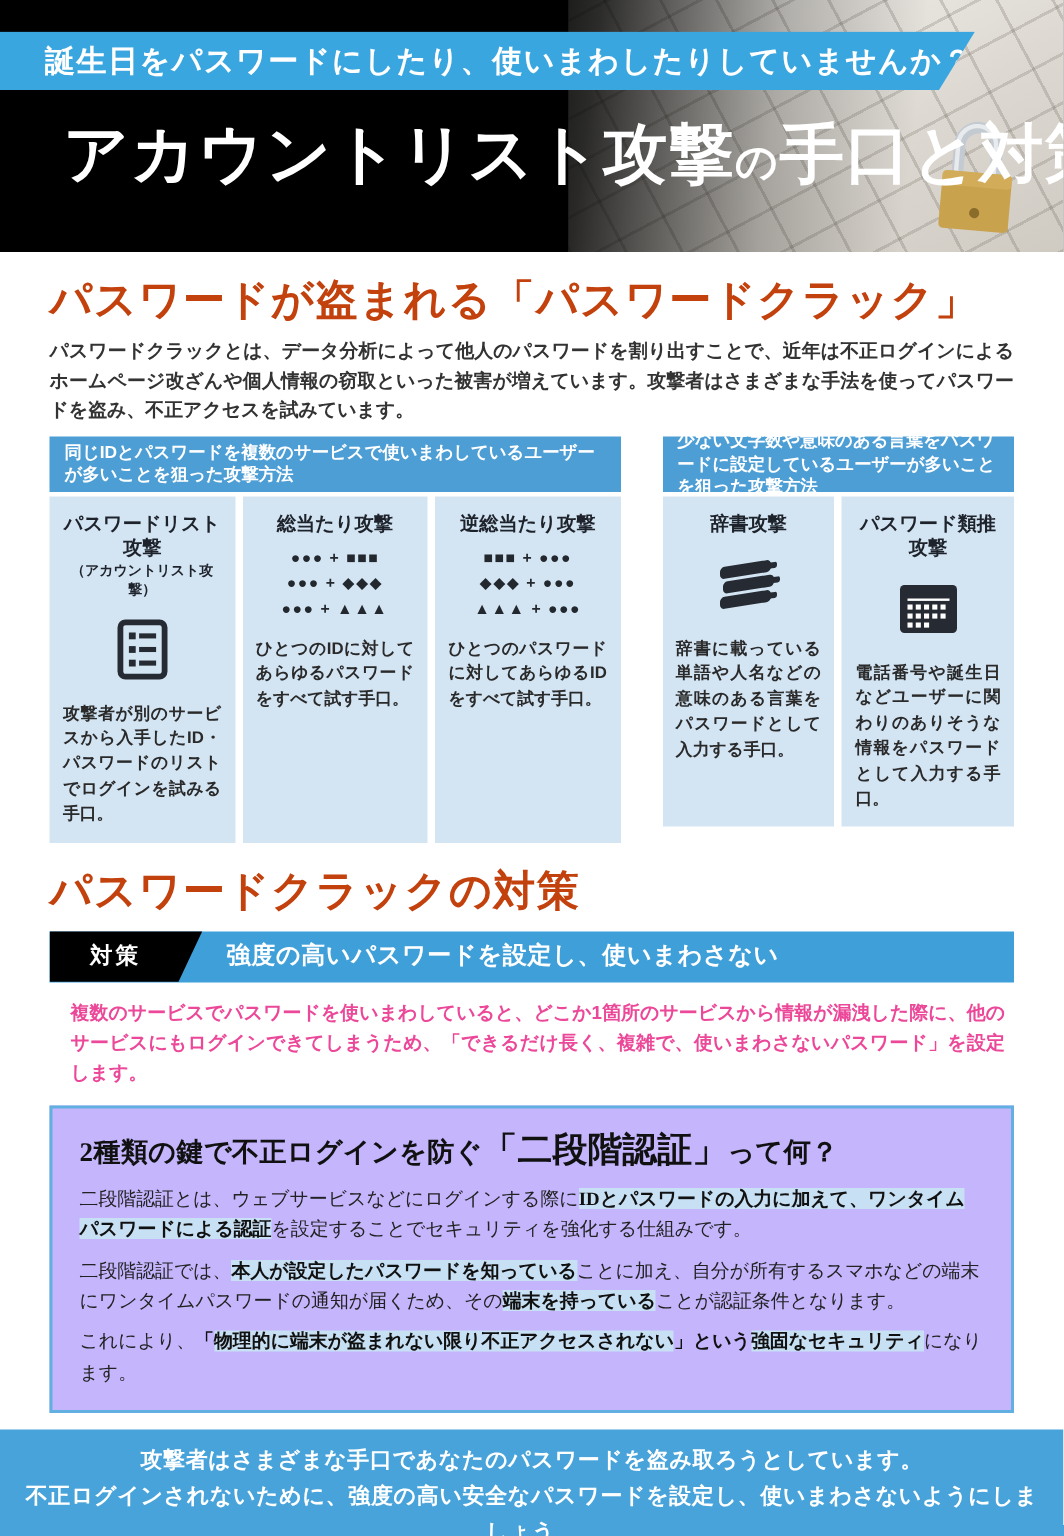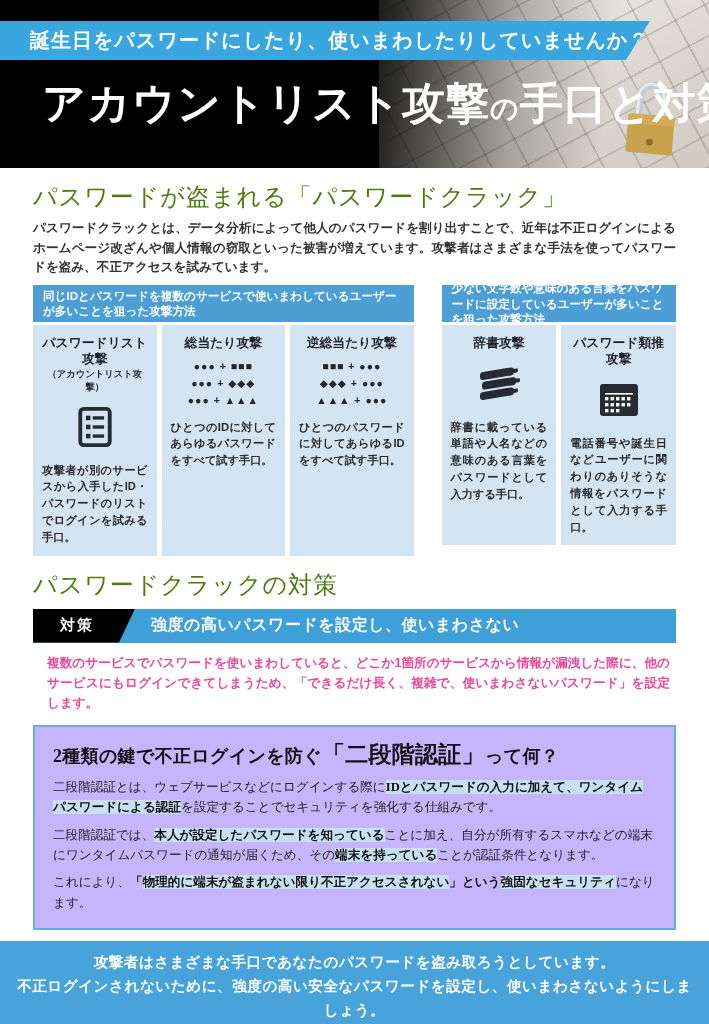--- a/index.html
+++ b/index.html
@@ -32,21 +32,21 @@
     clip-path:polygon(0 0, 100% 0, calc(100% - 24px) 100%, 0 100%);
   }
   .hero-title {
     position:absolute; top:74px; left:42px; color:#fff;
     font-size:43px; font-weight:bold; letter-spacing:1px; line-height:1.35;
     white-space:nowrap;
   }
   .hero-title .small-no { font-size:28px; }
   
   main { padding:0 33px; }
-  .sec-h { color:#4d7c0f; font-size:24px; font-weight:normal; letter-spacing:1px; margin:13px 0 6px; }
+  .sec-h { color:#c2410c; font-size:28px; font-weight:bold; letter-spacing:1px; margin:13px 0 6px; }
   .intro { font-size:12.6px; line-height:1.55; color:#333; font-weight:600; margin-bottom:7px; text-align:justify; }
   .groups { display:flex; gap:28px; }
   .group-left { width:388px; }
   .group-right { width:239px; }
   .g-head {
     background:#4c9ed5; color:#fff; font-size:11.6px; font-weight:600;
     line-height:1.3; padding:4px 10px; height:37px; display:flex; align-items:center;
   }
   .cards { display:flex; gap:5px; margin-top:3px; }
   .card { flex:1; background:#d3e4f3; padding:10px 9px 10px; min-height:166px; }

